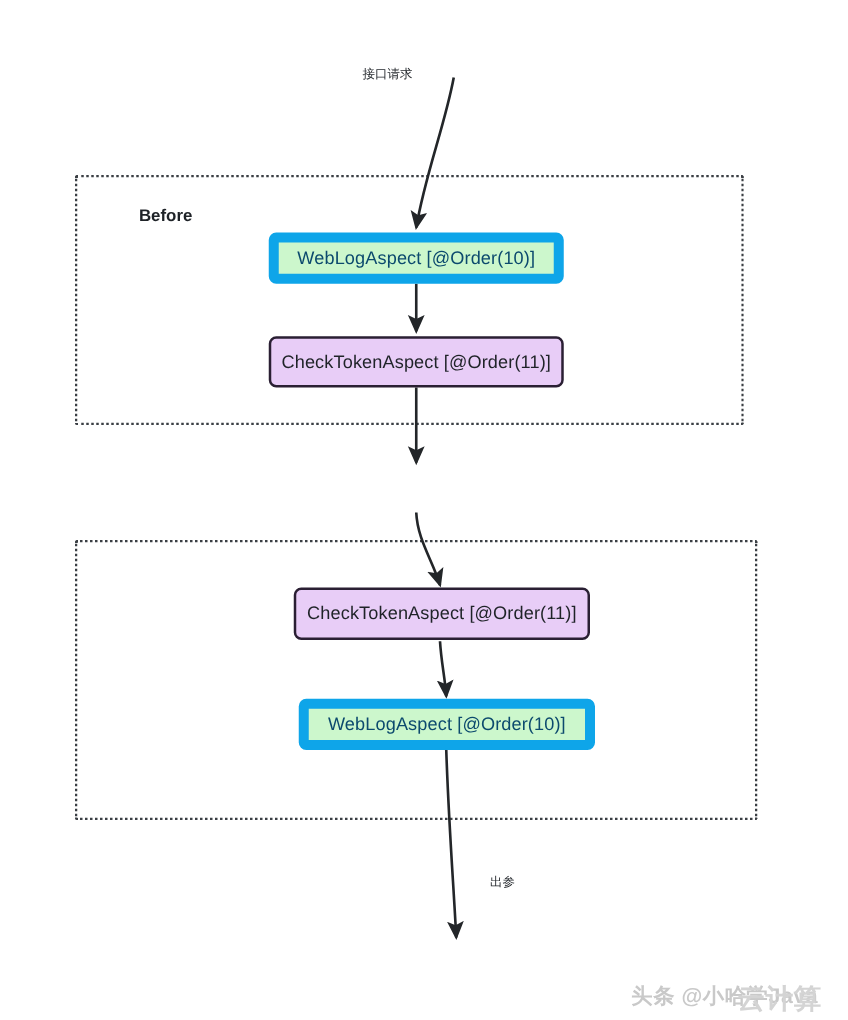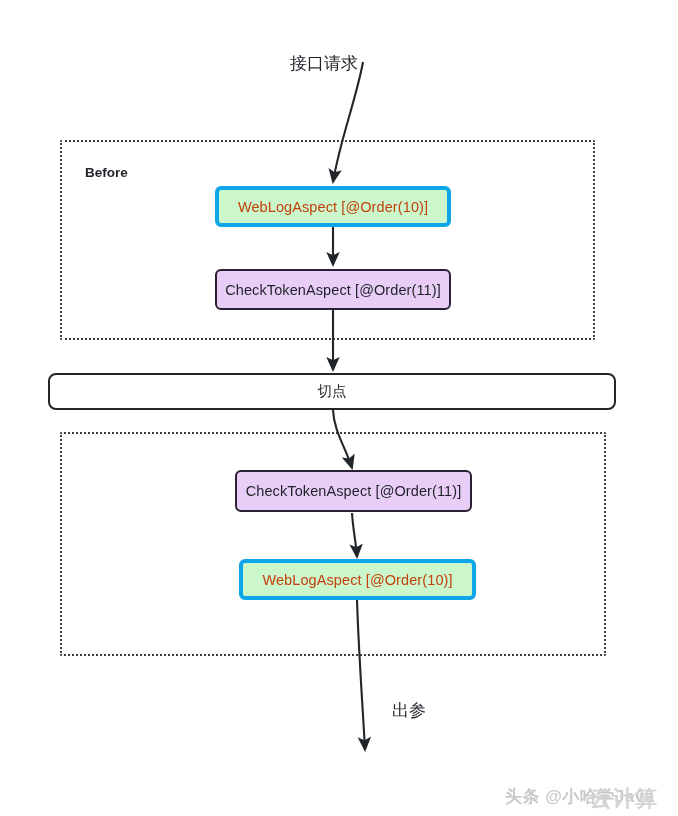--- a/index.html
+++ b/index.html
@@ -33,22 +33,22 @@
     display: flex;
     align-items: center;
     justify-content: center;
     border-radius: 6px;
     font-size: 14.5px;
     letter-spacing: 0.1px;
     white-space: nowrap;
   }
   .node-green {
     background: #ccf7cc;
-    border: 4px solid #0ea5e9;
-    color: #c2410c;
+    border: 8px solid #0ea5e9;
+    color: #0c4a6e;
   }
   .node-purple {
     background: #e8cdf7;
     border: 2px solid #2a1f33;
     color: #1f2328;
     text-align: right;
   }
   .node-plain {
     background: #ffffff;
     border: 2.5px solid #232629;
@@ -61,26 +61,27 @@
     box-sizing: border-box;
     border: 2px dotted #3b3f44;
     background: transparent;
     border-radius: 2px;
   }
   .group-label {
     position: absolute;
     font-weight: bold;
     font-size: 13.5px;
     color: #1f2328;
+    text-align: center;
     line-height: 1.35;
     white-space: pre-line;
   }
   .edge-label {
     position: absolute;
-    font-size: 17px;
+    font-size: 10px;
     color: #1f2328;
     white-space: nowrap;
   }
   .watermark {
     position: absolute;
     color: #c9c9c9;
     white-space: nowrap;
     font-weight: bold;
   }
   .wm-a {
@@ -130,23 +131,20 @@
   <div class="edge-label" style="left:392px; top:699px;">出参</div>
 
   <div class="node node-green" style="left:215px; top:186px; width:236px; height:41px;">
     <span>WebLogAspect [@Order(10)]</span>
   </div>
 
   <div class="node node-purple" style="left:215px; top:269px; width:236px; height:41px;">
     <span>CheckTokenAspect [@Order(11)]</span>
   </div>
 
-  <div class="node node-plain" style="left:48px; top:373px; width:568px; height:37px;">
-    <span>切点</span>
-  </div>
 
   <div class="node node-purple" style="left:235px; top:470px; width:237px; height:42px;">
     <span>CheckTokenAspect [@Order(11)]</span>
   </div>
 
   <div class="node node-green" style="left:239px; top:559px; width:237px; height:41px;">
     <span>WebLogAspect [@Order(10)]</span>
   </div>
 
   <div class="watermark wm-a" style="left:505px; top:785px;">头条 @小哈学Java</div>

